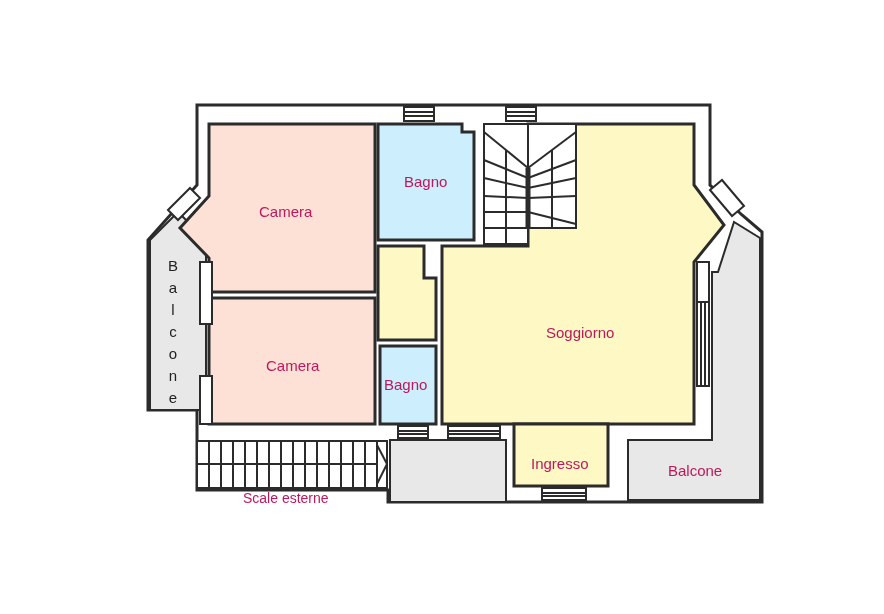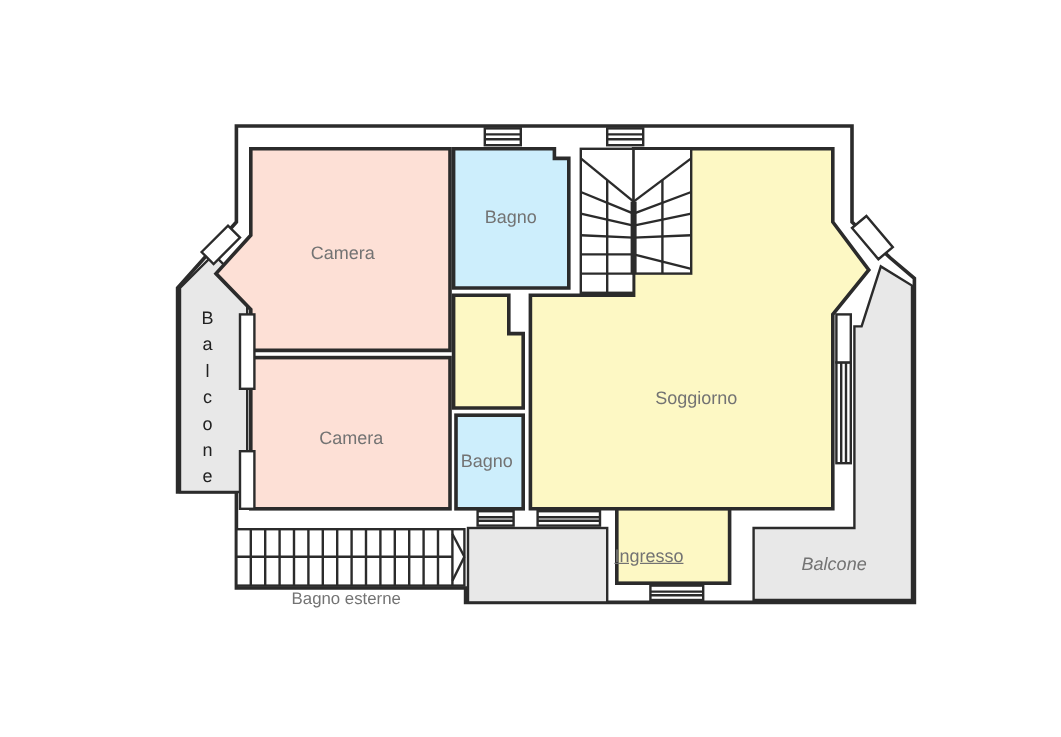--- a/index.html
+++ b/index.html
@@ -1,18 +1,18 @@
 <!DOCTYPE html>
 <html><head>
 <meta charset="utf-8">
 <style>
   html, body { margin:0; padding:0; background:#ffffff; }
   body { width:884px; height:614px; position:relative; overflow:hidden; font-family:"Liberation Sans", sans-serif; }
   #plan { position:absolute; left:0; top:0; }
-  .lbl { position:absolute; color:#737373; font-size:15px; font-family:"Liberation Sans", sans-serif; white-space:nowrap; }
+  .lbl { position:absolute; color:#be185d; font-size:15px; font-family:"Liberation Sans", sans-serif; white-space:nowrap; }
   .vlbl { position:absolute; color:#222; font-size:15px; font-family:"Liberation Sans", sans-serif; width:20px; text-align:center; line-height:22px; }
 </style>
 </head>
 <body>
 
 <svg id="plan" width="884" height="614" viewBox="0 0 884 614">
 
   <g>
     <polygon points="197,105 710,105 710,185 742,215 762,232 762,502 388,502 388,490 197,490 197,410 148,410 148,240 197,185" fill="#ffffff" stroke="#2b2b2b" stroke-width="3"></polygon>
   </g>
@@ -106,23 +106,23 @@
     <rect x="200" y="376" width="12" height="48"></rect>
     <rect x="697" y="262" width="12" height="40"></rect>
   </g>
 </svg>
 
 <span class="lbl" style="left:259px;top:203px;">Camera</span>
 <span class="lbl" style="left:266px;top:357px;">Camera</span>
 <span class="lbl" style="left:404px;top:173px;">Bagno</span>
 <span class="lbl" style="left:384px;top:376px;">Bagno</span>
 <span class="lbl" style="left:526px;top:324px;margin-left:20px;">Soggiorno</span>
-<span class="lbl" style="left:512px;top:455px;text-decoration:underline;">Ingresso</span>
-<span class="lbl" style="left:668px;top:462px;font-style:italic;">Balcone</span>
-<span class="lbl" style="left:243px;top:490px;font-size:14px;">Bagno esterne</span>
+<span class="lbl" style="left:531px;top:455px;">Ingresso</span>
+<span class="lbl" style="left:668px;top:462px;">Balcone</span>
+<span class="lbl" style="left:243px;top:490px;font-size:14px;">Scale esterne</span>
 
 <div class="vlbl" style="left:163px;top:255px;">
   <div>B</div>
   <div>a</div>
   <div>l</div>
   <div>c</div>
   <div>o</div>
   <div>n</div>
   <div>e</div>
 </div>

